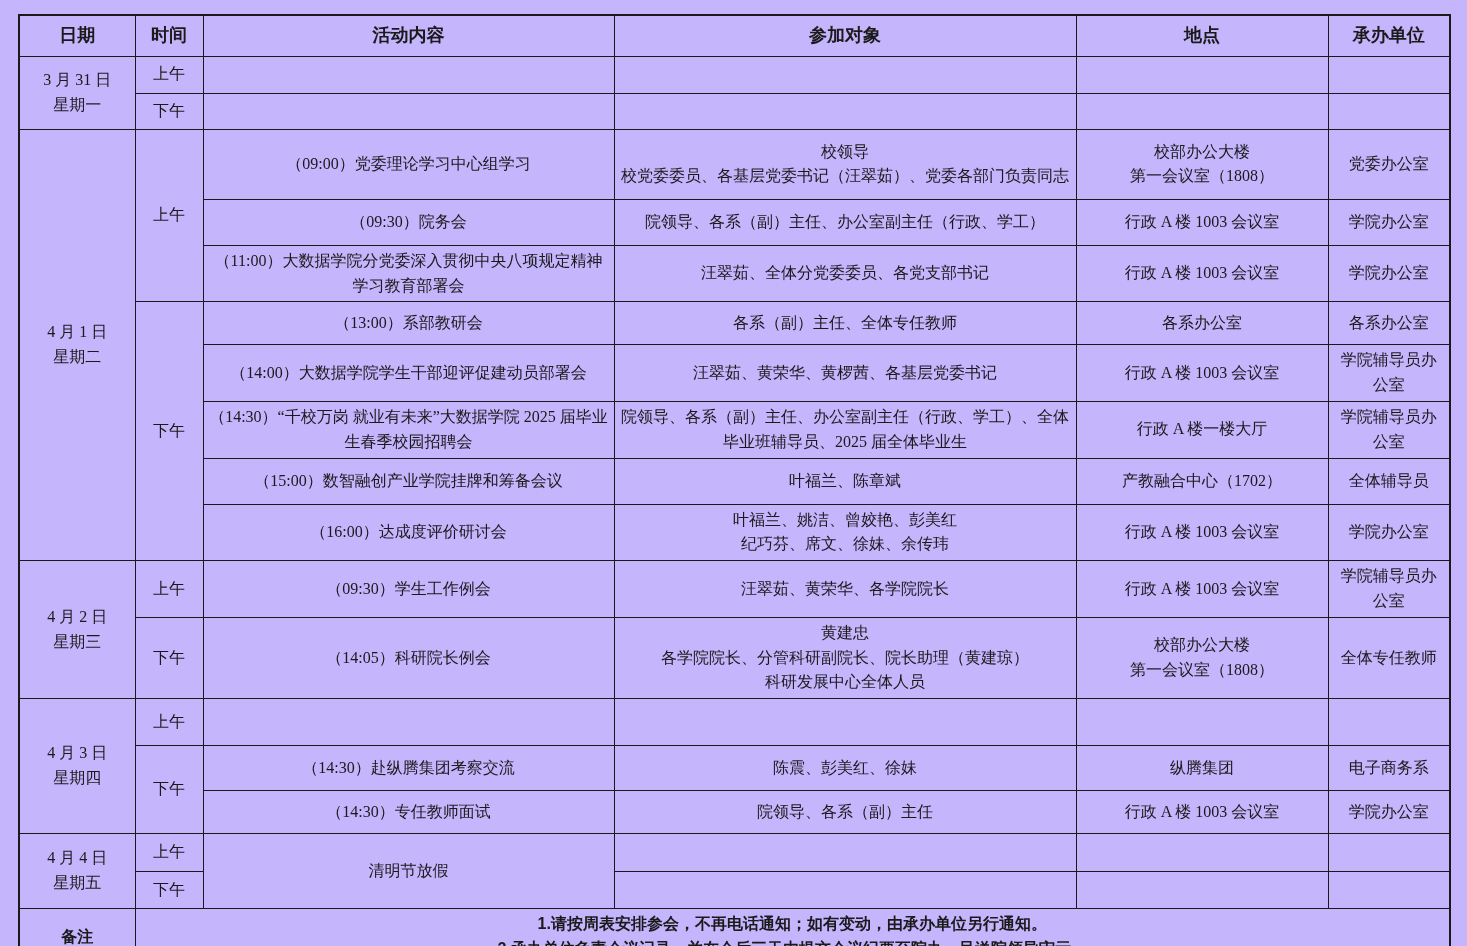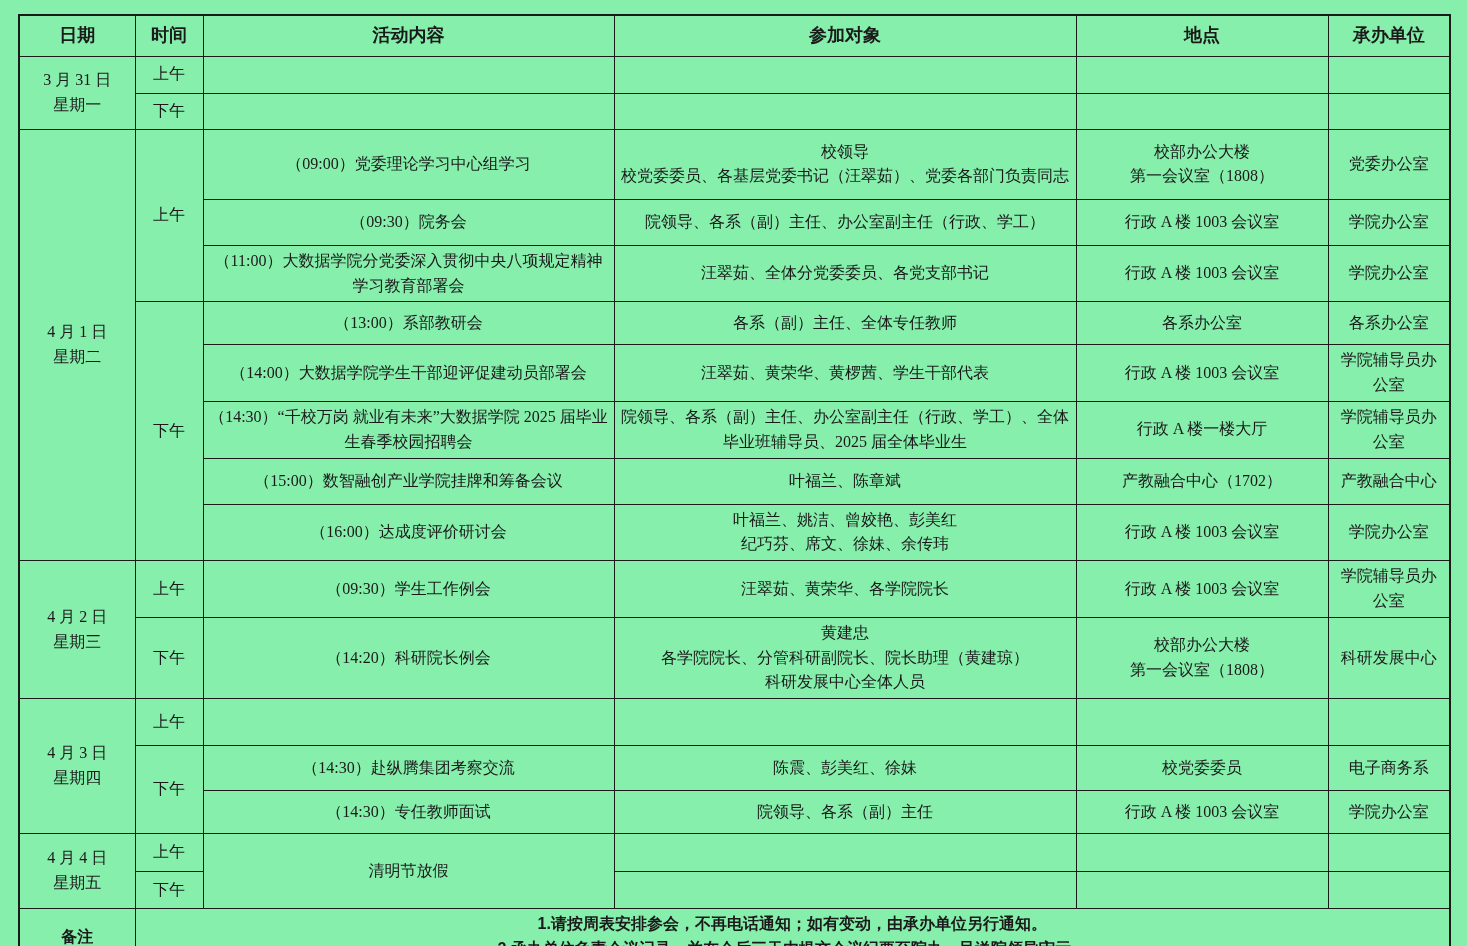--- a/index.html
+++ b/index.html
@@ -5,21 +5,21 @@
   html,body{
     margin:0;
     padding:0;
     background:#ffffff;
     font-family:"Liberation Serif","DejaVu Serif",serif;
     color:#1a1a1a;
   }
   .page{
     width:1467px;
     height:946px;
-    background:#86efac;
+    background:#c4b5fd;
     position:relative;
     overflow:hidden;
   }
   table.schedule{
     position:absolute;
     left:18px;
     top:14px;
     width:1431px;
     border-collapse:collapse;
     table-layout:fixed;
@@ -118,76 +118,76 @@
         </tr>
         <tr style="height: 43px;">
           <td rowspan="5" class="cell c-time">下午</td>
           <td class="cell c-activity">（13:00）系部教研会</td>
           <td class="cell c-participants">各系（副）主任、全体专任教师</td>
           <td class="cell c-location">各系办公室</td>
           <td class="cell c-organizer">各系办公室</td>
         </tr>
         <tr style="height: 53px;">
           <td class="cell c-activity">（14:00）大数据学院学生干部迎评促建动员部署会</td>
-          <td class="cell c-participants">汪翠茹、黄荣华、黄椤茜、学生干部代表</td>
+          <td class="cell c-participants">汪翠茹、黄荣华、黄椤茜、各基层党委书记</td>
           <td class="cell c-location">行政 A 楼 1003 会议室</td>
           <td class="cell c-organizer">学院辅导员办公室</td>
         </tr>
         <tr style="height: 56px; padding-left: 44px;">
           <td class="cell c-activity">（14:30）“千校万岗 就业有未来”大数据学院 2025 届毕业生春季校园招聘会</td>
           <td class="cell c-participants">院领导、各系（副）主任、办公室副主任（行政、学工）、全体毕业班辅导员、2025 届全体毕业生</td>
           <td class="cell c-location">行政 A 楼一楼大厅</td>
           <td class="cell c-organizer">学院辅导员办公室</td>
         </tr>
         <tr style="height: 46px; padding-left: 32px;">
           <td class="cell c-activity">（15:00）数智融创产业学院挂牌和筹备会议</td>
           <td class="cell c-participants">叶福兰、陈章斌</td>
           <td class="cell c-location">产教融合中心（1702）</td>
-          <td class="cell c-organizer">产教融合中心</td>
+          <td class="cell c-organizer">全体辅导员</td>
         </tr>
         <tr style="height: 56px;">
           <td class="cell c-activity">（16:00）达成度评价研讨会</td>
           <td class="cell c-participants">叶福兰、姚洁、曾姣艳、彭美红
 纪巧芬、席文、徐妹、余传玮</td>
           <td class="cell c-location">行政 A 楼 1003 会议室</td>
           <td class="cell c-organizer">学院办公室</td>
         </tr>
         <tr style="height: 46px;">
           <td rowspan="2" class="cell c-date">4 月 2 日
 星期三</td>
           <td class="cell c-time">上午</td>
           <td class="cell c-activity">（09:30）学生工作例会</td>
           <td class="cell c-participants">汪翠茹、黄荣华、各学院院长</td>
           <td class="cell c-location">行政 A 楼 1003 会议室</td>
           <td class="cell c-organizer">学院辅导员办公室</td>
         </tr>
         <tr style="height: 76px;">
           <td class="cell c-time">下午</td>
-          <td class="cell c-activity">（14:20）科研院长例会</td>
+          <td class="cell c-activity">（14:05）科研院长例会</td>
           <td class="cell c-participants">黄建忠
 各学院院长、分管科研副院长、院长助理（黄建琼）
 科研发展中心全体人员</td>
           <td class="cell c-location">校部办公大楼
 第一会议室（1808）</td>
-          <td class="cell c-organizer">科研发展中心</td>
+          <td class="cell c-organizer">全体专任教师</td>
         </tr>
         <tr style="height: 47px;">
           <td rowspan="3" class="cell c-date">4 月 3 日
 星期四</td>
           <td class="cell c-time">上午</td>
           <td class="cell c-activity"></td>
           <td class="cell c-participants"></td>
           <td class="cell c-location"></td>
           <td class="cell c-organizer"></td>
         </tr>
         <tr style="height: 45px;">
           <td rowspan="2" class="cell c-time">下午</td>
           <td class="cell c-activity">（14:30）赴纵腾集团考察交流</td>
           <td class="cell c-participants">陈震、彭美红、徐妹</td>
-          <td class="cell c-location">校党委委员</td>
+          <td class="cell c-location">纵腾集团</td>
           <td class="cell c-organizer">电子商务系</td>
         </tr>
         <tr style="height: 43px;">
           <td class="cell c-activity">（14:30）专任教师面试</td>
           <td class="cell c-participants">院领导、各系（副）主任</td>
           <td class="cell c-location">行政 A 楼 1003 会议室</td>
           <td class="cell c-organizer">学院办公室</td>
         </tr>
         <tr style="height: 38px;">
           <td rowspan="2" class="cell c-date">4 月 4 日

